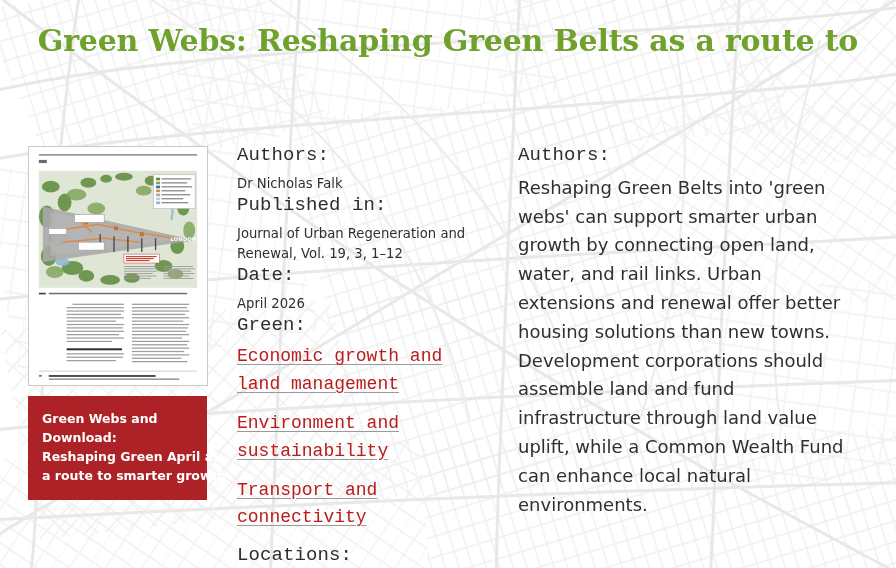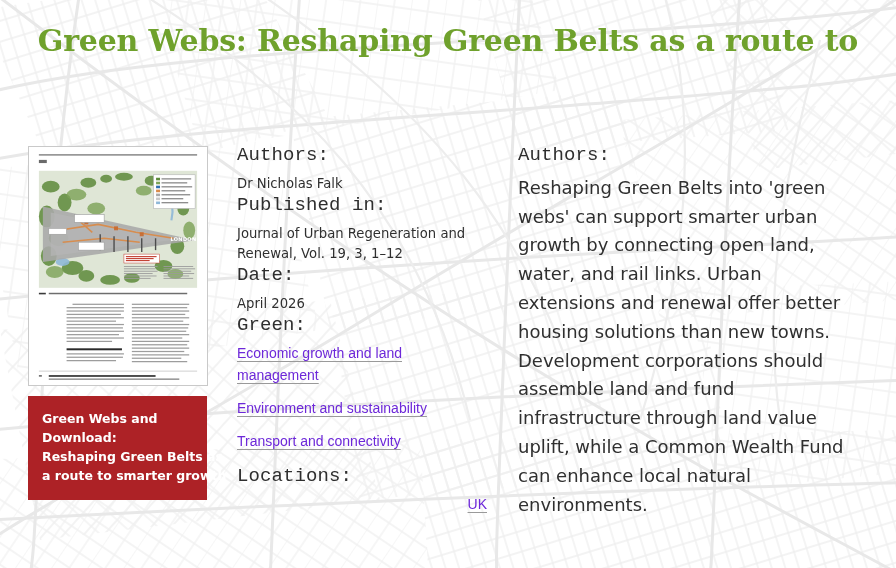--- a/index.html
+++ b/index.html
@@ -101,24 +101,24 @@
     margin: 0;
     font-family: "DejaVu Sans", "Liberation Sans", sans-serif;
     font-size: 13.2px;
     line-height: 1.52;
     color: #2f2f2f;
   }
   #col-right p.body { font-size: 18px; line-height: 1.60; }
 
   .link {
     display: inline-block;
-    font-family: Liberation Sans, sans-serif;
-    font-size: 14px;
+    font-family: Liberation Mono, monospace;
+    font-size: 18px;
     line-height: 1.52;
-    color: #6d28d9;
+    color: #b91c1c;
     text-decoration: underline;
     text-underline-offset: 2.5px;
     text-decoration-color: #9a9a9a;
     cursor: pointer;
   }
   .link-row { margin-bottom: 12px; }
   .link-row:last-child { margin-bottom: 0; text-align: right; }
 </style>
 </head>
 <body>
@@ -361,21 +361,21 @@
         <rect x="10" y="230" width="3" height="1.6" fill="#6a6a6a"></rect>
         <rect x="20" y="230" width="108" height="1.8" fill="#3d3d3d"></rect>
         <rect x="20" y="233.4" width="132" height="1.4" fill="#8a8a8a"></rect>
       </svg>
     </div>
   </div>
 
   <div class="download-btn">
     <span class="dl-line">Green Webs and</span>
     <span class="dl-line">Download:</span>
-    <span class="dl-line">Reshaping Green Belts as</span>
+    <span class="dl-line">Reshaping Green April as</span>
     <span class="dl-line">a route to smarter growth</span>
   </div>
 
   <div class="col" id="col-mid">
 
     <h2 class="sec">Authors:</h2>
     <p class="body">Dr Nicholas Falk</p>
 
     <h2 class="sec sec-gap">Published in:</h2>
     <p class="body">Journal of Urban Regeneration and Renewal, Vol. 19, 3, 1–12</p>

